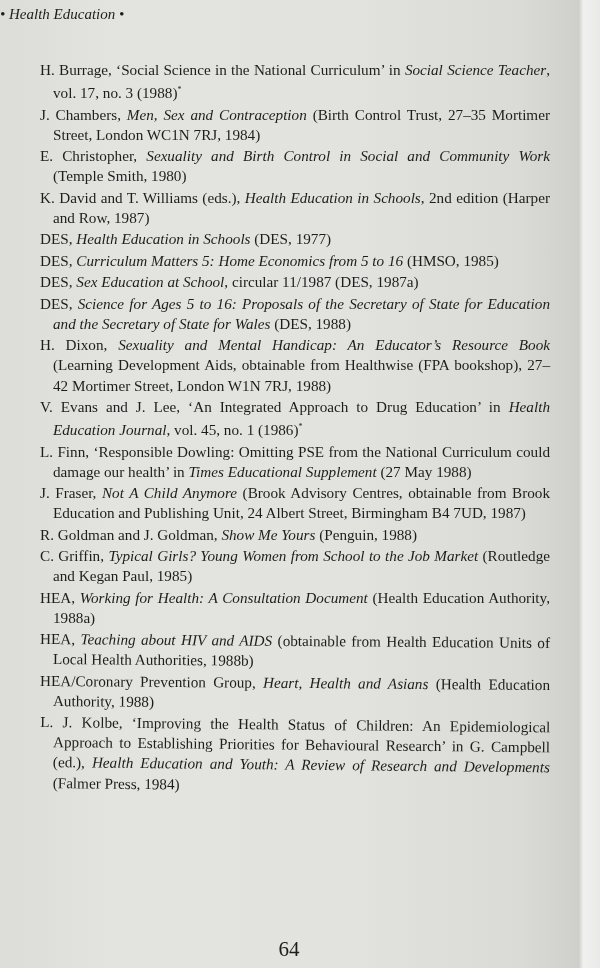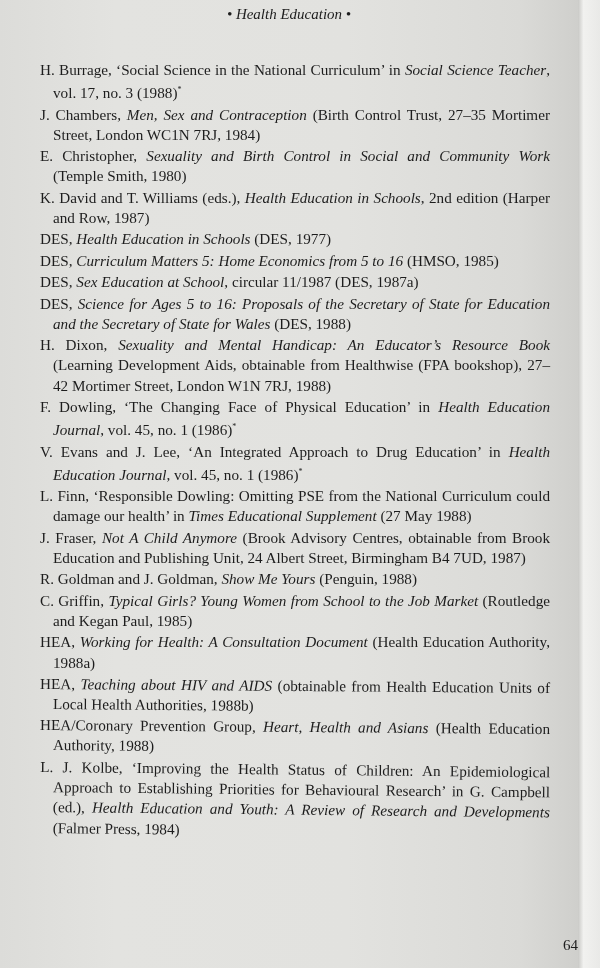--- a/index.html
+++ b/index.html
@@ -12,60 +12,59 @@
     }
     .page {
       position: absolute; left: 0; top: 0; width: 578px; height: 968px;
       background: linear-gradient(90deg, #dcdcd9 0%, #e3e3e0 20%, #e2e2df 60%, #dadad7 90%, #cfcfcc 100%);
     }
     .page-edge {
       position: absolute; left: 578px; top: 0; width: 22px; height: 968px;
       background: linear-gradient(90deg, #c9c9c6 0%, #f1f1ef 25%, #e9e9e7 100%);
     }
     .running-head {
-      position: absolute; top: 6px; left: 0; width: 578px; text-align: center;
+      position: absolute; top: 6px; left: 0; width: 578px; 
       font-style: italic; font-size: 15px;
     }
     .refs {
       position: absolute; left: 40px; top: 60px; width: 510px;
       margin: 0; padding: 0; list-style: none;
       font-size: 15.2px; line-height: 20.2px;
     }
     .refs li {
       padding-left: 13px; text-indent: -13px; margin-bottom: 1.2px;
       text-align: justify;
     }
     .refs li.skew-a { transform: rotate(0.45deg); transform-origin: left center; }
     .refs li.skew-b { transform: rotate(0.6deg); transform-origin: left center; }
     i { font-style: italic; }
     sup { font-size: 8px; vertical-align: 6px; }
     .folio {
-      position: absolute; top: 937px; left: 0; width: 578px; text-align: right;
-      font-size: 15px;
+      position: absolute; top: 937px; left: 0; width: 578px; text-align: center;
+      font-size: 21px;
     }
   </style>
 </head>
 <body>
 
 <div class="page"></div>
 <div class="page-edge"></div>
 
 <div class="running-head">• Health Education •</div>
 
 <ul class="refs" id="refs">
     <li><span>H. Burrage, ‘Social Science in the National Curriculum’ in </span><i>Social Science Teacher</i><span>, vol. 17, no. 3 (1988)</span><sup>*</sup></li>
     <li><span>J. Chambers, </span><i>Men, Sex and Contraception</i><span> (Birth Control Trust, 27–35 Mortimer Street, London WC1N 7RJ, 1984)</span></li>
     <li><span>E. Christopher, </span><i>Sexuality and Birth Control in Social and Community Work</i><span> (Temple Smith, 1980)</span></li>
     <li><span>K. David and T. Williams (eds.), </span><i>Health Education in Schools</i><span>, 2nd edition (Harper and Row, 1987)</span></li>
     <li><span>DES, </span><i>Health Education in Schools</i><span> (DES, 1977)</span></li>
     <li><span>DES, </span><i>Curriculum Matters 5: Home Economics from 5 to 16</i><span> (HMSO, 1985)</span></li>
     <li><span>DES, </span><i>Sex Education at School</i><span>, circular 11/1987 (DES, 1987a)</span></li>
     <li><span>DES, </span><i>Science for Ages 5 to 16: Proposals of the Secretary of State for Education and the Secretary of State for Wales</i><span> (DES, 1988)</span></li>
     <li><span>H. Dixon, </span><i>Sexuality and Mental Handicap: An Educator’s Resource Book</i><span> (Learning Development Aids, obtainable from Healthwise (FPA bookshop), 27–42 Mortimer Street, London W1N 7RJ, 1988)</span></li>
-    <li><span>F. Dowling, ‘The Changing Face of Physical Education’ in </span><i>Health Education Journal</i><span>, vol. 45, no. 1 (1986)</span><sup>*</sup></li>
     <li><span>V. Evans and J. Lee, ‘An Integrated Approach to Drug Education’ in </span><i>Health Education Journal</i><span>, vol. 45, no. 1 (1986)</span><sup>*</sup></li>
     <li><span>L. Finn, ‘Responsible Dowling: Omitting PSE from the National Curriculum could damage our health’ in </span><i>Times Educational Supplement</i><span> (27 May 1988)</span></li>
     <li><span>J. Fraser, </span><i>Not A Child Anymore</i><span> (Brook Advisory Centres, obtainable from Brook Education and Publishing Unit, 24 Albert Street, Birmingham B4 7UD, 1987)</span></li>
     <li><span>R. Goldman and J. Goldman, </span><i>Show Me Yours</i><span> (Penguin, 1988)</span></li>
     <li><span>C. Griffin, </span><i>Typical Girls? Young Women from School to the Job Market</i><span> (Routledge and Kegan Paul, 1985)</span></li>
     <li><span>HEA, </span><i>Working for Health: A Consultation Document</i><span> (Health Education Authority, 1988a)</span></li>
     <li class="skew-a"><span>HEA, </span><i>Teaching about HIV and AIDS</i><span> (obtainable from Health Education Units of Local Health Authorities, 1988b)</span></li>
     <li class="skew-a"><span>HEA/Coronary Prevention Group, </span><i>Heart, Health and Asians</i><span> (Health Education Authority, 1988)</span></li>
     <li class="skew-b"><span>L. J. Kolbe, ‘Improving the Health Status of Children: An Epidemiological Approach to Establishing Priorities for Behavioural Research’ in G. Campbell (ed.), </span><i>Health Education and Youth: A Review of Research and Developments</i><span> (Falmer Press, 1984)</span></li>
   </ul>

